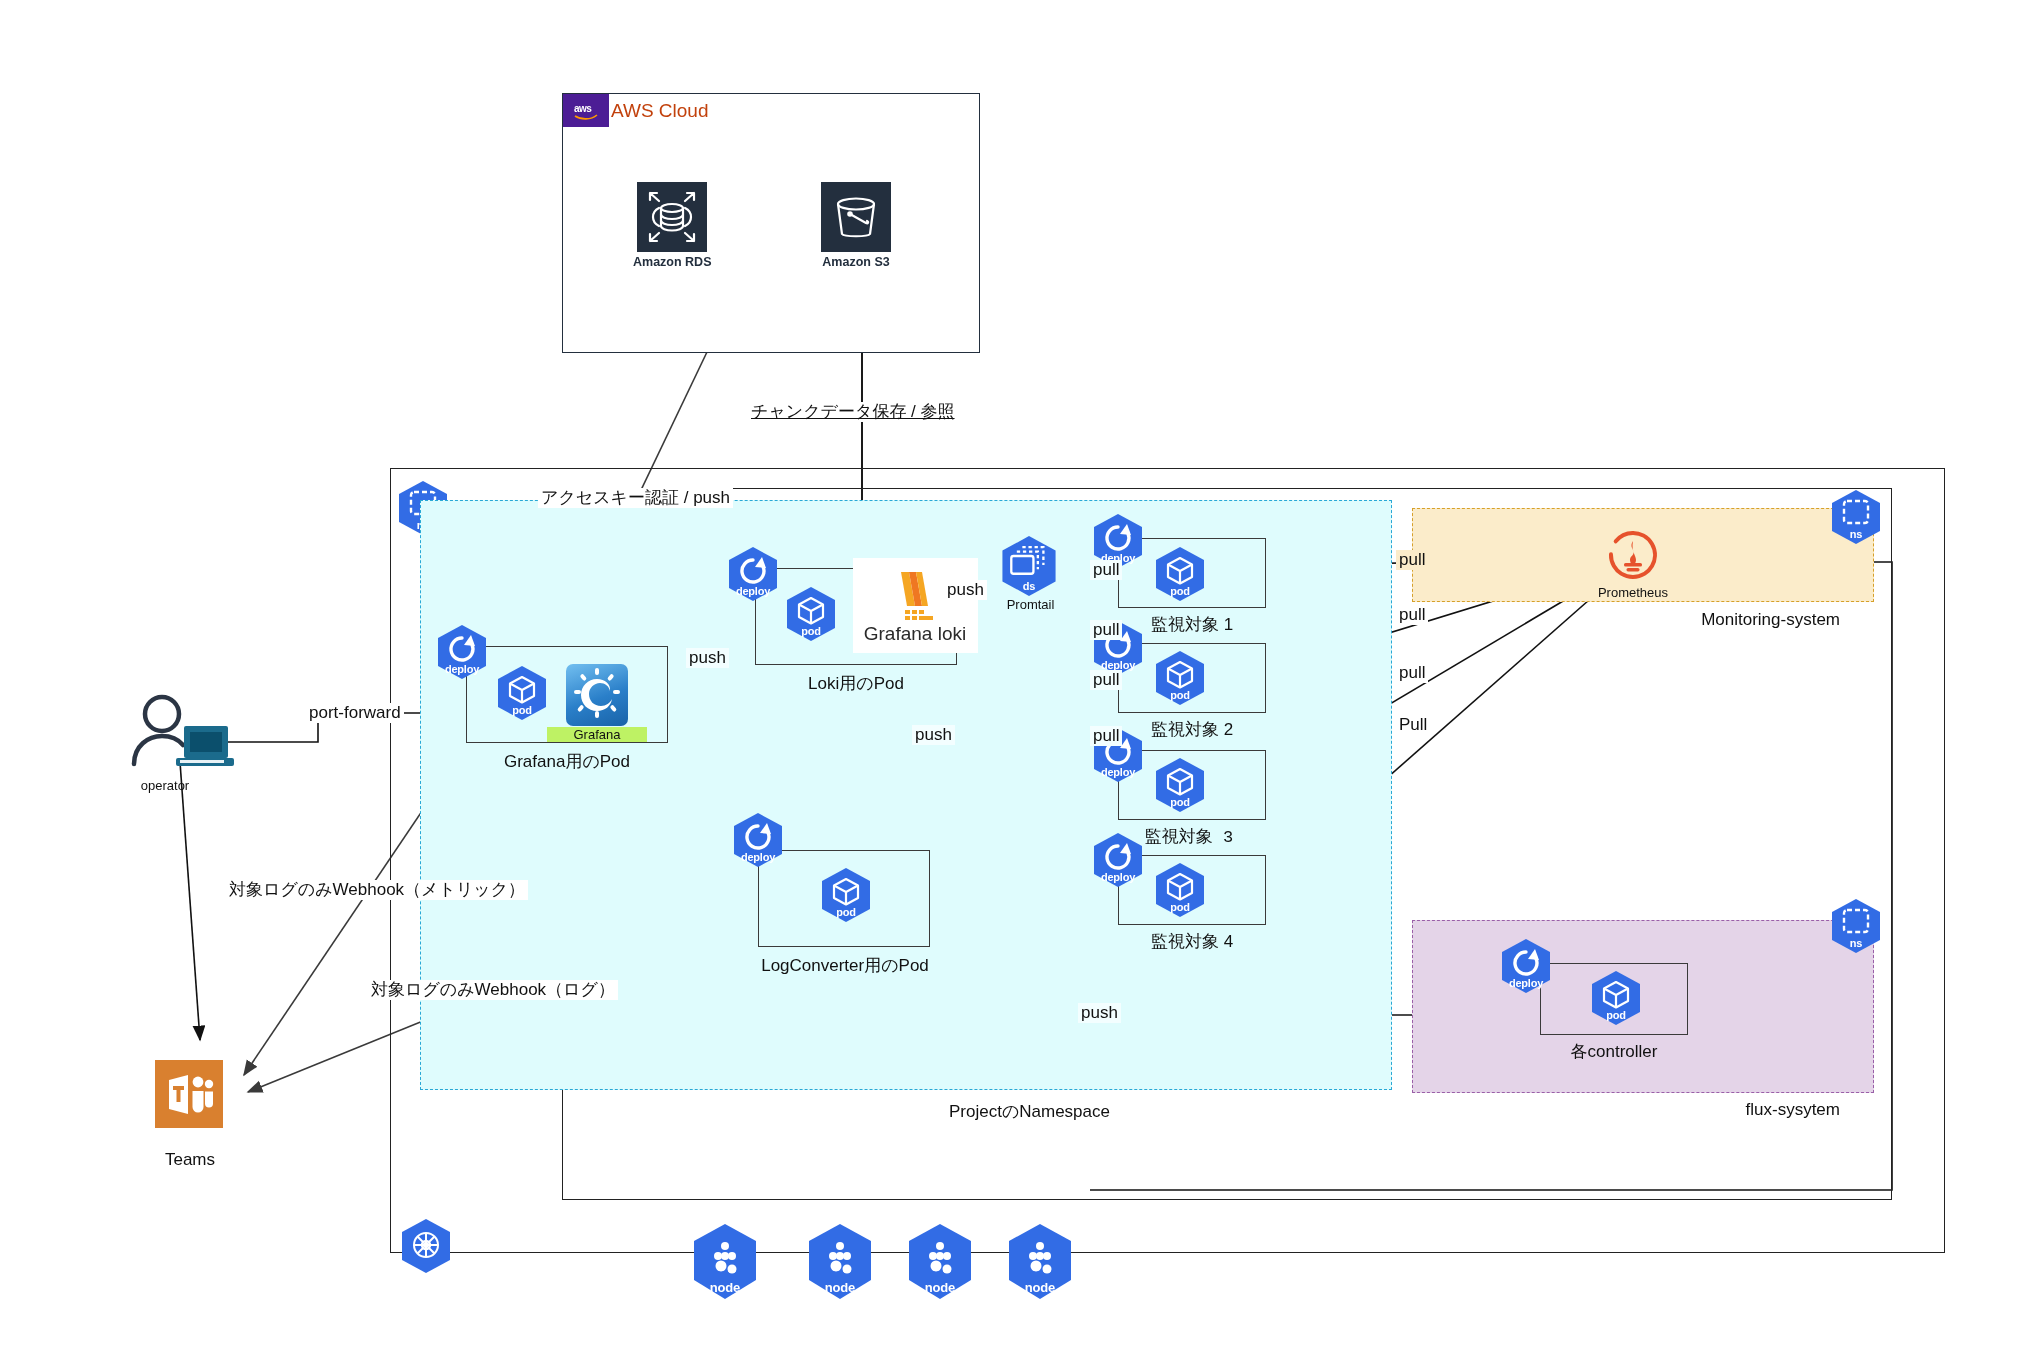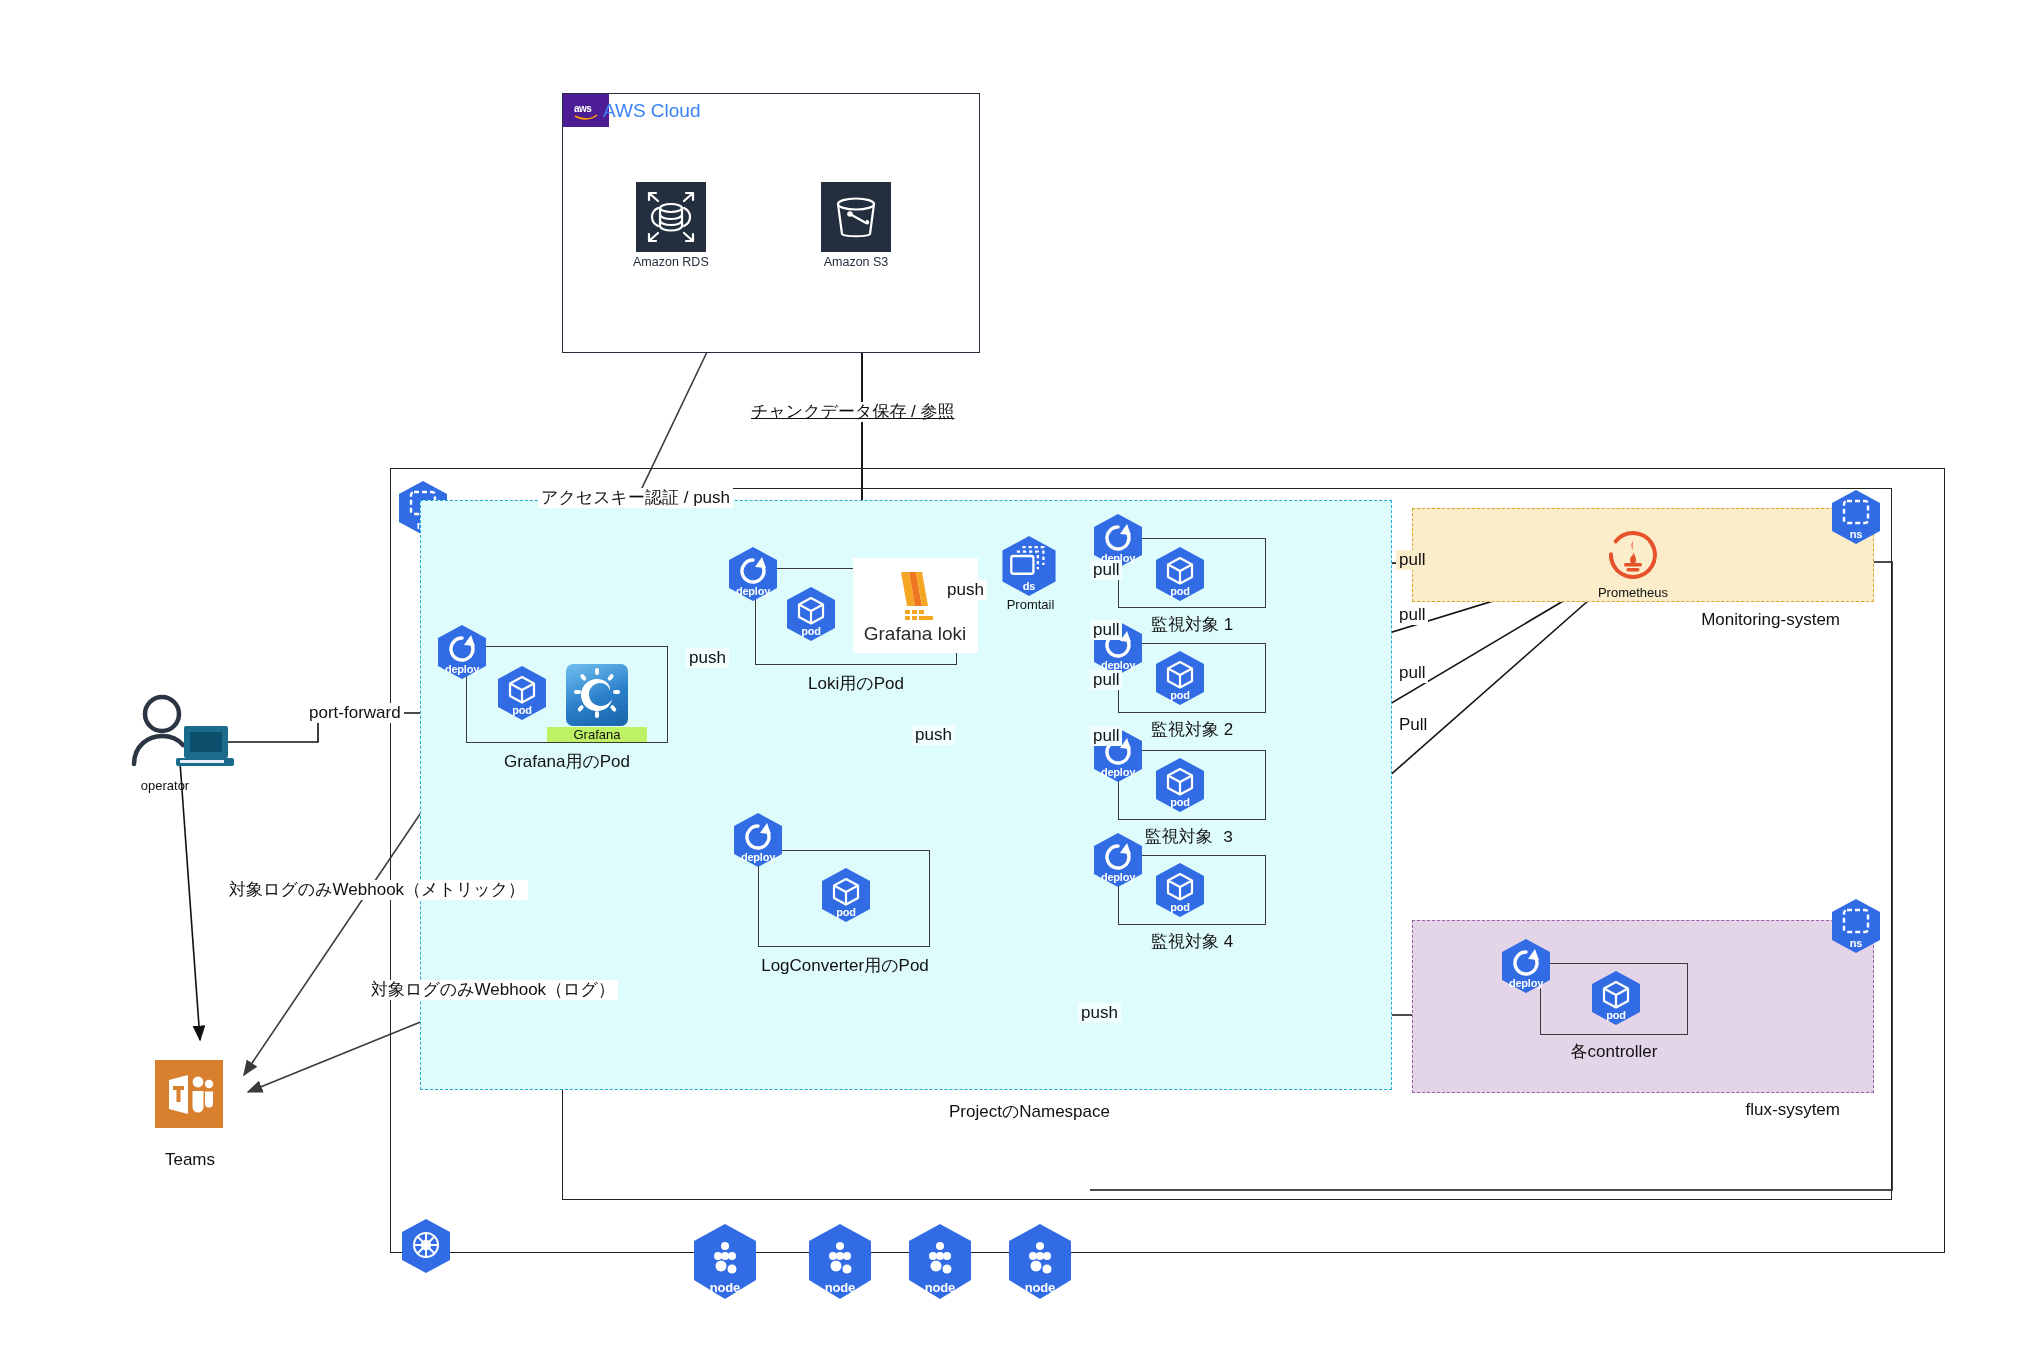--- a/index.html
+++ b/index.html
@@ -8,24 +8,24 @@
   #stage{position:absolute;left:0;top:0;width:2041px;height:1350px;}
   svg#wires{position:absolute;left:0;top:0;width:2041px;height:1350px;overflow:visible;}
 
   .box{position:absolute;box-sizing:border-box;}
 
   
   .aws-cloud{border:1.5px solid #232f3e;background:#fff;}
   .aws-badge{position:absolute;left:0;top:0;width:46px;height:33px;background:#4c1d95;
              color:#fff;font-size:15px;font-weight:bold;display:flex;align-items:center;
              justify-content:center;letter-spacing:-0.5px;}
-  .aws-title{position:absolute;left:40px;top:6px;font-size:19px;color:#3b82f6;}
+  .aws-title{position:absolute;left:48px;top:6px;font-size:19px;color:#c2410c;}
   .aws-svc{position:absolute;text-align:center;}
   .aws-svc .glyph{width:70px;height:70px;background:#232f3e;display:block;margin:0 auto;}
-  .aws-svc .cap{font-size:12.5px;font-weight:normal;color:#232f3e;margin-top:6px;white-space:nowrap;}
+  .aws-svc .cap{font-size:12.5px;font-weight:bold;color:#232f3e;margin-top:6px;white-space:nowrap;}
 
   
   .cluster-outer{border:1.5px solid #222;background:transparent;}
   .cluster-inner{border:1.5px solid #222;background:transparent;}
   .ns-project{border:1.5px dashed #29a8d6;background:#dffcfd;}
   .ns-monitor{border:1.5px dashed #d6a02a;background:#fbecca;}
   .ns-flux{border:1.5px dashed #9a5fa8;background:#e4d4e8;}
 
   .zone-label{position:absolute;font-size:17px;color:#111;white-space:nowrap;text-align:right;}
 

